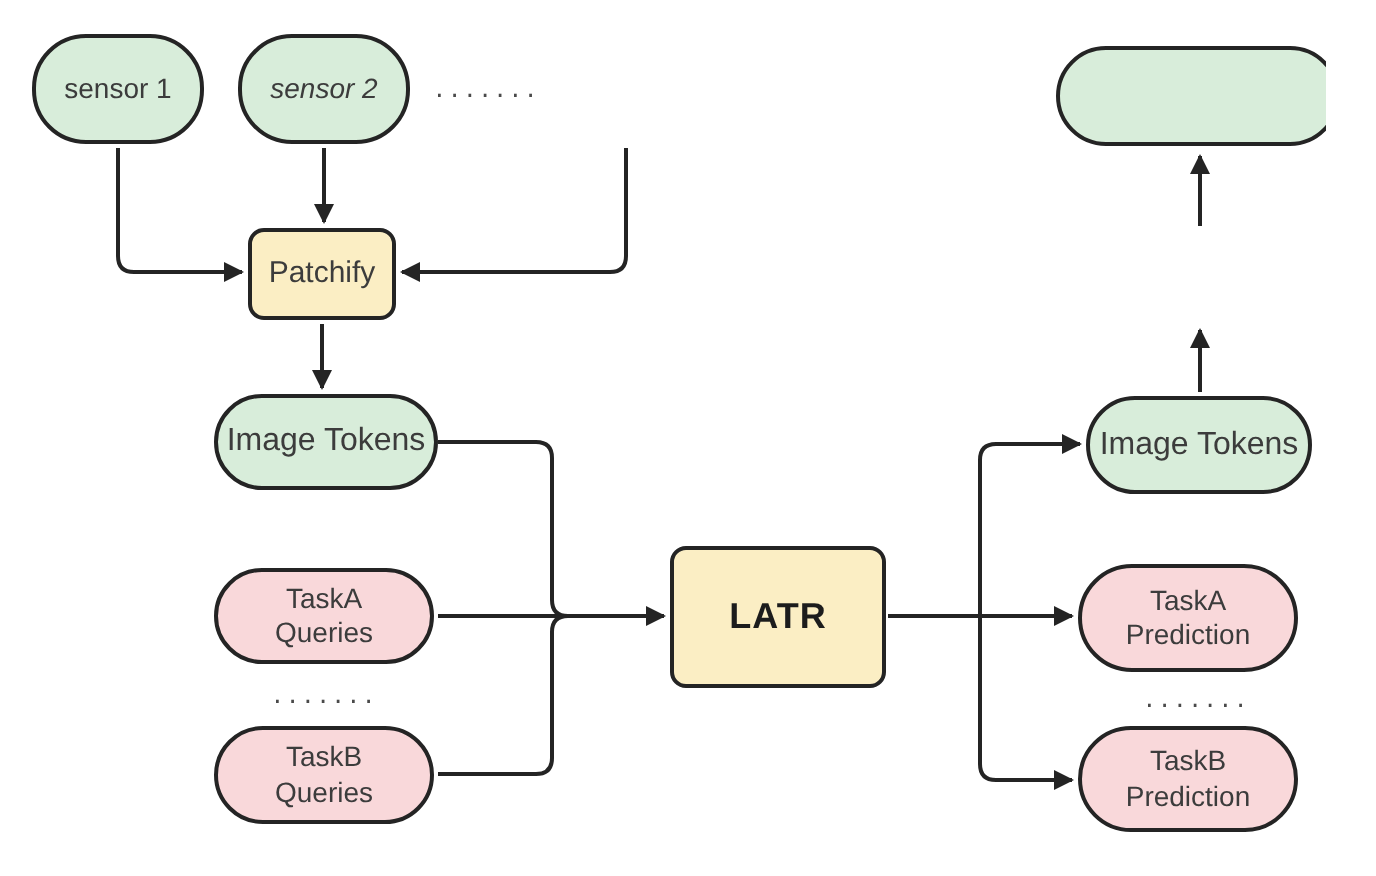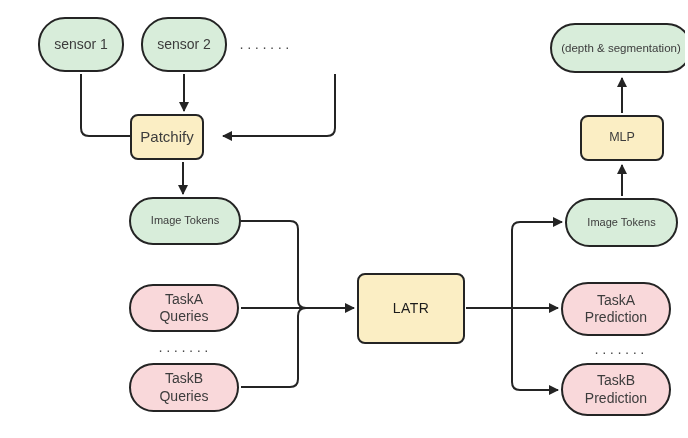--- a/index.html
+++ b/index.html
@@ -1,39 +1,38 @@
 <!DOCTYPE html>
 <html style="--green-fill: #d8edda; --pink-fill: #f9d8da; --yellow-fill: #fbeec4; --outline: #242424; --wire: #242424; --text: #3c3c3c; --background: #ffffff;"><head>
 <meta charset="utf-8">
 <style>
   html,body{margin:0;padding:0;background:#ffffff;}
   .stage{
     position:relative;width:663px;height:438px;overflow:hidden;
     background:var(--background,#ffffff);
     font-family:"Liberation Sans",sans-serif;
-    margin-left:22px;
   }
   .wires{position:absolute;left:0;top:0;width:688px;height:438px;}
   .wire{stroke:var(--wire,#222);stroke-width:2;fill:none;}
   .arrowhead{fill:var(--wire,#222);}
   .node{
     position:absolute;box-sizing:border-box;
     display:flex;flex-direction:column;align-items:center;justify-content:center;
     border:2px solid var(--outline,#222);
     color:var(--text,#3c3c3c);text-align:center;line-height:1.25;
   }
   .oval{border-radius:27px;}
   .green{background:var(--green-fill,#d8edda);}
   .pink{background:var(--pink-fill,#f9d8da);}
   .box{border-radius:8px;background:var(--yellow-fill,#fbeec4);}
   .f-sensor{font-size:14px;}
-  .f-token{font-size:11px;justify-content:center;}
+  .f-token{font-size:16px;justify-content:center;}
   .f-task{font-size:14px;justify-content:center;}
   .f-patchify{font-size:15px;}
-  .f-latr{font-size:14px;font-weight:normal;color:#1c1c1c;letter-spacing:0.5px;}
+  .f-latr{font-size:18px;font-weight:bold;color:#1c1c1c;letter-spacing:0.5px;}
   .f-mlp{font-size:12.5px;}
   .f-dense{font-size:11.5px;border-radius:25px;}
   .dots{
     position:absolute;transform:translate(-50%,-50%);
     font-family:"DejaVu Sans Mono",monospace;font-size:11px;
     letter-spacing:1px;color:#4a4a4a;white-space:nowrap;
   }
 </style>
 </head>
 <body>
@@ -56,26 +55,26 @@
     <path class="wire" d="M444,308 H536" marker-end="url(#arrow)"></path>
     <path class="wire" d="M490,308 V230 Q490,222 498,222 H540" marker-end="url(#arrow)"></path>
     <path class="wire" d="M490,308 V382 Q490,390 498,390 H536" marker-end="url(#arrow)"></path>
     <path class="wire" d="M600,196 V165" marker-end="url(#arrow)"></path>
     <path class="wire" d="M600,113 V78" marker-end="url(#arrow)"></path>
   </svg>
 
   <div class="node oval green f-sensor" style="left:16px;top:17px;width:86px;height:55px;">
     <span>sensor 1</span>
   </div>
-  <div class="node oval green f-sensor" style="left:119px;top:17px;width:86px;height:55px;">
+  <div class="node oval green f-sensor" style="left:119px;top:17px;width:86px;height:55px;font-style:italic;">
     <span>sensor 2</span>
   </div>
   <span class="dots" style="left:243px;top:45px;">.......</span>
 
-  <div class="node box f-patchify" style="left:108px;top:114px;width:74px;height:46px;">
+  <div class="node box f-patchify" style="left:124px;top:114px;width:74px;height:46px;">
     <span>Patchify</span>
   </div>
 
   <div class="node oval green f-token" style="left:107px;top:197px;width:112px;height:48px;">
     <span>Image Tokens</span>
   </div>
   <div class="node oval pink f-task" style="left:107px;top:284px;width:110px;height:48px;">
     <span>TaskA</span>
     <span>Queries</span>
   </div>
@@ -83,24 +82,20 @@
   <div class="node oval pink f-task" style="left:107px;top:363px;width:110px;height:49px;">
     <span>TaskB</span>
     <span>Queries</span>
   </div>
 
   <div class="node box f-latr" style="left:335px;top:273px;width:108px;height:71px;">
     <span>LATR</span>
   </div>
 
   <div class="node oval green f-dense" style="left:528px;top:23px;width:142px;height:50px;">
-    <span>(depth &amp; segmentation)</span>
-  </div>
-  <div class="node box f-mlp" style="left:558px;top:115px;width:84px;height:46px;">
-    <span>MLP</span>
   </div>
   <div class="node oval green f-token" style="left:543px;top:198px;width:113px;height:49px;">
     <span>Image Tokens</span>
   </div>
   <div class="node oval pink f-task" style="left:539px;top:282px;width:110px;height:54px;">
     <span>TaskA</span>
     <span>Prediction</span>
   </div>
   <span class="dots" style="left:598px;top:350px;">.......</span>
   <div class="node oval pink f-task" style="left:539px;top:363px;width:110px;height:53px;">

